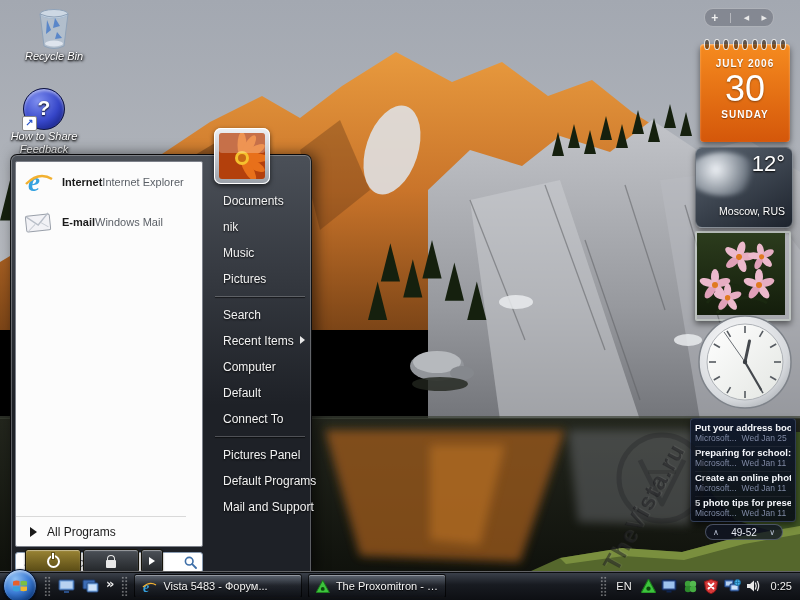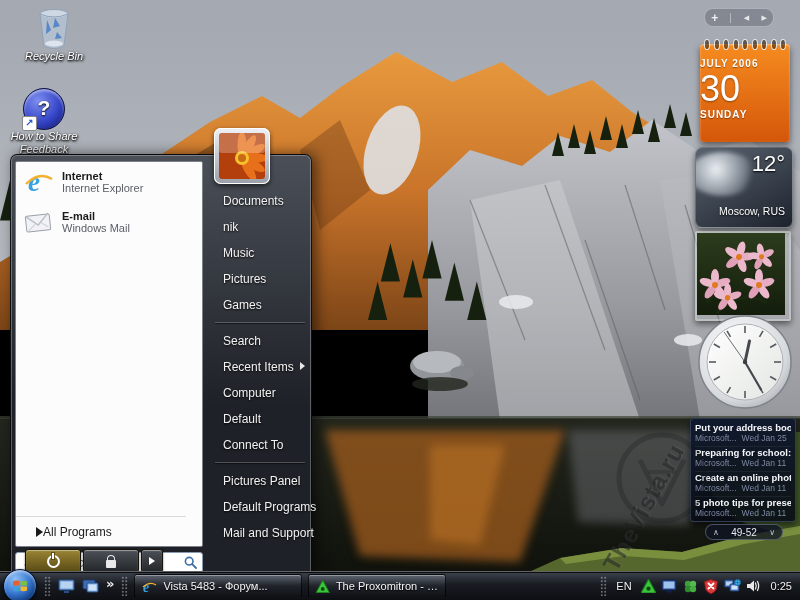--- a/index.html
+++ b/index.html
@@ -24,21 +24,21 @@
   .sb-controls{position:absolute;right:26px;top:8px;width:68px;height:17px;border-radius:9px;
     background:rgba(105,110,120,.55);border:1px solid rgba(255,255,255,.35);
     display:flex;align-items:center;justify-content:space-around;color:#f0f0f0;}
   .sb-plus{font-size:12px;font-weight:bold;line-height:1;}
   .sb-divider{width:1px;height:10px;background:rgba(255,255,255,.4);}
   .sb-arrow{font-family:"DejaVu Sans",sans-serif;font-size:7px;color:#e8e8e8;}
 
   .gadget-calendar{position:absolute;right:10px;top:44px;width:90px;height:98px;border-radius:4px;
     background:linear-gradient(var(--calendar_top,#f68b1f),var(--calendar_bottom,#d4570a));
     box-shadow:0 3px 6px rgba(0,0,0,.5),inset 0 1px 2px rgba(255,255,255,.5);
-    text-align:left;color:#fff;}
+    text-align:center;color:#fff;}
   .cal-spiral{position:absolute;top:-5px;left:4px;right:4px;display:flex;justify-content:space-between;}
   .cal-ring{width:4px;height:9px;border:1.5px solid #e8e8e8;border-radius:45%;background:rgba(40,20,0,.55);}
   .cal-month{margin-top:14px;font-size:10px;font-weight:bold;letter-spacing:1px;text-shadow:0 1px 1px rgba(0,0,0,.4);}
   .cal-day{font-size:36px;font-weight:normal;line-height:40px;text-shadow:0 1px 2px rgba(0,0,0,.4);}
   .cal-weekday{font-size:10px;font-weight:bold;letter-spacing:1px;text-shadow:0 1px 1px rgba(0,0,0,.4);}
 
   .gadget-weather{position:absolute;right:7px;top:147px;width:96px;height:79px;border-radius:7px;
     background:linear-gradient(150deg,#5b6activated,#20262f);
     background:linear-gradient(150deg,#59636f,#1d232d);
     border:1px solid rgba(255,255,255,.3);box-shadow:0 3px 6px rgba(0,0,0,.5);overflow:hidden;color:#fff;text-align:right;}
@@ -81,25 +81,25 @@
 
   
   .start-menu{position:absolute;left:10px;top:154px;width:302px;height:419px;
     background:linear-gradient(var(--menu_glass_top,#4b5058),var(--menu_glass_bottom,#1e2127) 60%);
     border:1px solid rgba(0,0,0,.7);border-radius:7px 7px 0 0;box-sizing:border-box;
     box-shadow:inset 0 0 0 1px rgba(255,255,255,.28),4px 0 14px rgba(0,0,0,.55);
     backdrop-filter:blur(2px);}
   .sm-left{position:absolute;left:4px;top:6px;width:188px;height:386px;background:#fcfcfc;
     border:1px solid #7d818a;border-radius:2px;box-sizing:border-box;overflow:hidden;}
   .pinned-item{display:flex;align-items:center;gap:8px;padding:5px 8px;}
-  .pi-text{display:flex;flex-direction:column;}
+  .pi-text{display:flex;flex-direction:row;}
   .pi-title{font-size:11px;font-weight:bold;color:#1a1a1a;}
   .pi-sub{font-size:11px;color:#5a5f66;}
   .all-programs{position:absolute;left:0;right:16px;bottom:0;height:29px;border-top:1px solid #d9d9d9;
-    display:flex;align-items:center;gap:0;padding-left:20px;}
+    display:flex;align-items:center;gap:10px;padding-left:14px;}
   .ap-arrow{width:0;height:0;border-left:7px solid #1a1a1a;border-top:5px solid transparent;border-bottom:5px solid transparent;}
   .ap-label{font-size:12px;color:#1a1a1a;}
   .sm-search{position:absolute;left:4px;top:397px;width:188px;height:21px;}
   .sm-search input{width:100%;height:100%;box-sizing:border-box;border:1px solid #8a9cb2;border-radius:3px;
     padding:0 24px 0 8px;font-size:12px;font-family:"Liberation Sans",sans-serif;background:#fff;color:#333;}
   .sm-search input::placeholder{font-style:italic;color:#6a6f78;opacity:1;}
   .search-mag{position:absolute;right:6px;top:4px;}
   .sm-right{position:absolute;left:196px;top:0;width:106px;height:100%;padding-top:33px;box-sizing:border-box;}
   .sm-item{height:26px;line-height:26px;padding-left:16px;font-size:12px;color:#f2f2f2;
     text-shadow:0 1px 2px rgba(0,0,0,.9);position:relative;white-space:nowrap;}
@@ -424,21 +424,20 @@
         <circle cx="5.2" cy="5.2" r="3.8" fill="none" stroke="#3e6fa8" stroke-width="1.6"></circle>
         <line x1="8.2" y1="8.2" x2="12" y2="12" stroke="#3e6fa8" stroke-width="1.8" stroke-linecap="round"></line>
       </svg>
     </div>
 
     <div class="sm-right">
       <div class="sm-item">Documents</div>
       <div class="sm-item">nik</div>
       <div class="sm-item">Music</div>
       <div class="sm-item">Pictures</div>
-      <div class="sm-item">Games</div>
       <div class="sm-sep"></div>
       <div class="sm-item">Search</div>
       <div class="sm-item">
         <span>Recent Items</span>
         <span class="sm-sub-arrow"></span>
       </div>
       <div class="sm-item">Computer</div>
       <div class="sm-item">Default</div>
       <div class="sm-item">Connect To</div>
       <div class="sm-sep"></div>

